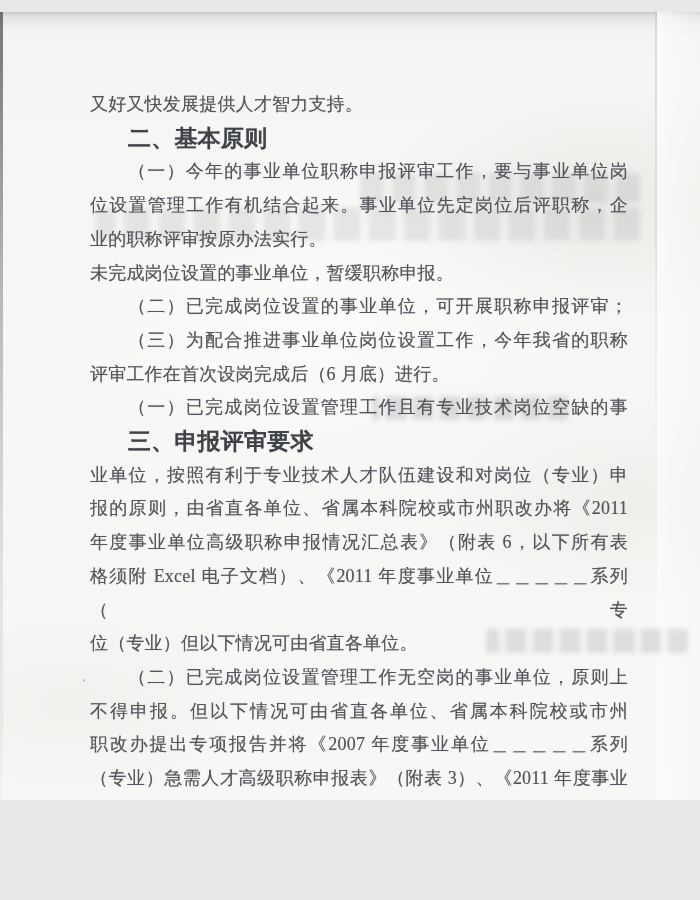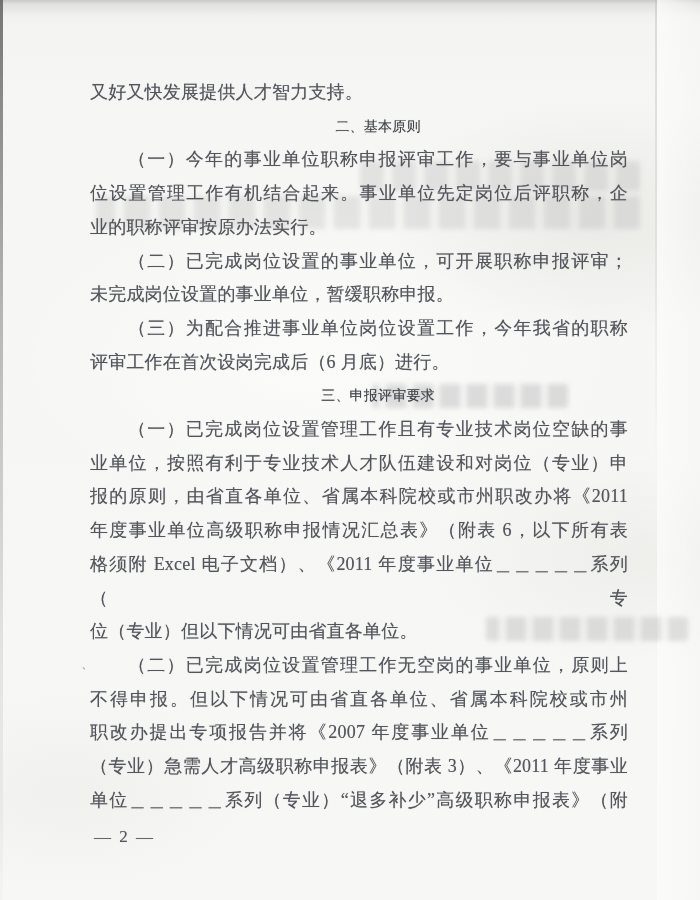--- a/index.html
+++ b/index.html
@@ -2,22 +2,22 @@
 <html><head>
 <meta charset="utf-8">
 <style>
   html, body {
     margin: 0; padding: 0;
     background: #e8e8e6;
     font-family: "Liberation Serif", "DejaVu Serif", serif;
   }
   .page {
     position: relative;
-    width: 700px; height: 900px;
-    margin: 0 auto;
+    width: 700px; height: 788px;
+    margin: 12px auto;
     overflow: hidden;
     background:
       radial-gradient(ellipse 320px 170px at 86% 24%, rgba(214,214,209,0.38), transparent 70%),
       radial-gradient(ellipse 280px 150px at 90% 62%, rgba(218,218,213,0.30), transparent 70%),
       radial-gradient(ellipse 260px 140px at 10% 88%, rgba(220,220,215,0.25), transparent 70%),
       radial-gradient(ellipse 420px 220px at 45% 40%, rgba(255,255,255,0.55), transparent 75%),
       linear-gradient(180deg, #ebebe9 0px, #f4f4f2 26px, #f6f6f4 120px, #f7f7f5 100%);
   }
   
   .edge-top {
@@ -73,25 +73,24 @@
     letter-spacing: 0.2px;
   }
   .line { white-space: nowrap; }
   .line.justify {
     white-space: normal;
     text-align: justify;
     text-align-last: justify;
   }
   .line.indent { text-indent: 38px; font-family: Liberation Serif, serif; }
   .line.heading {
-    font-weight: normal;
+    font-weight: bold;
     color: #3f4349;
     font-family: "Liberation Sans", "DejaVu Sans", sans-serif;
-    font-size: 14px;
-    text-align: center;
+    font-size: 23px;
   }
   .stray-mark {
     position: absolute; left: 81px; top: 655px;
     font-size: 13px; color: #8a8d92;
   }
   .page-number {
     position: absolute; left: 94px; top: 827px;
     font-size: 17px; color: #55585e;
     letter-spacing: 2px;
     text-shadow: 0 0 0.7px rgba(85,88,94,0.5);
@@ -111,26 +110,26 @@
   <div class="ghost ghost-a2"></div>
   <div class="ghost ghost-b"></div>
   <div class="ghost ghost-c"></div>
 
   <div class="text-block">
     <div class="line">又好又快发展提供人才智力支持。</div>
     <div class="line heading indent">二、基本原则</div>
     <div class="line indent justify">（一）今年的事业单位职称申报评审工作，要与事业单位岗</div>
     <div class="line justify">位设置管理工作有机结合起来。事业单位先定岗位后评职称，企</div>
     <div class="line">业的职称评审按原办法实行。</div>
+    <div class="line">未完成岗位设置的事业单位，暂缓职称申报。</div>
     <div class="line indent justify">（二）已完成岗位设置的事业单位，可开展职称申报评审；</div>
-    <div class="line">未完成岗位设置的事业单位，暂缓职称申报。</div>
     <div class="line indent justify">（三）为配合推进事业单位岗位设置工作，今年我省的职称</div>
     <div class="line">评审工作在首次设岗完成后（6 月底）进行。</div>
+    <div class="line indent justify">（一）已完成岗位设置管理工作且有专业技术岗位空缺的事</div>
     <div class="line heading indent">三、申报评审要求</div>
-    <div class="line indent justify">（一）已完成岗位设置管理工作且有专业技术岗位空缺的事</div>
     <div class="line justify">业单位，按照有利于专业技术人才队伍建设和对岗位（专业）申</div>
     <div class="line justify">报的原则，由省直各单位、省属本科院校或市州职改办将《2011</div>
     <div class="line justify">年度事业单位高级职称申报情况汇总表》（附表 6，以下所有表</div>
     <div class="line justify">格须附 Excel 电子文档）、《2011 年度事业单位＿＿＿＿＿系列（专</div>
     <div class="line">位（专业）但以下情况可由省直各单位。</div>
     <div class="line indent justify">（二）已完成岗位设置管理工作无空岗的事业单位，原则上</div>
     <div class="line justify">不得申报。但以下情况可由省直各单位、省属本科院校或市州</div>
     <div class="line justify">职改办提出专项报告并将《2007 年度事业单位＿＿＿＿＿系列</div>
     <div class="line justify">（专业）急需人才高级职称申报表》（附表 3）、《2011 年度事业</div>
     <div class="line justify">单位＿＿＿＿＿系列（专业）“退多补少”高级职称申报表》（附</div>

